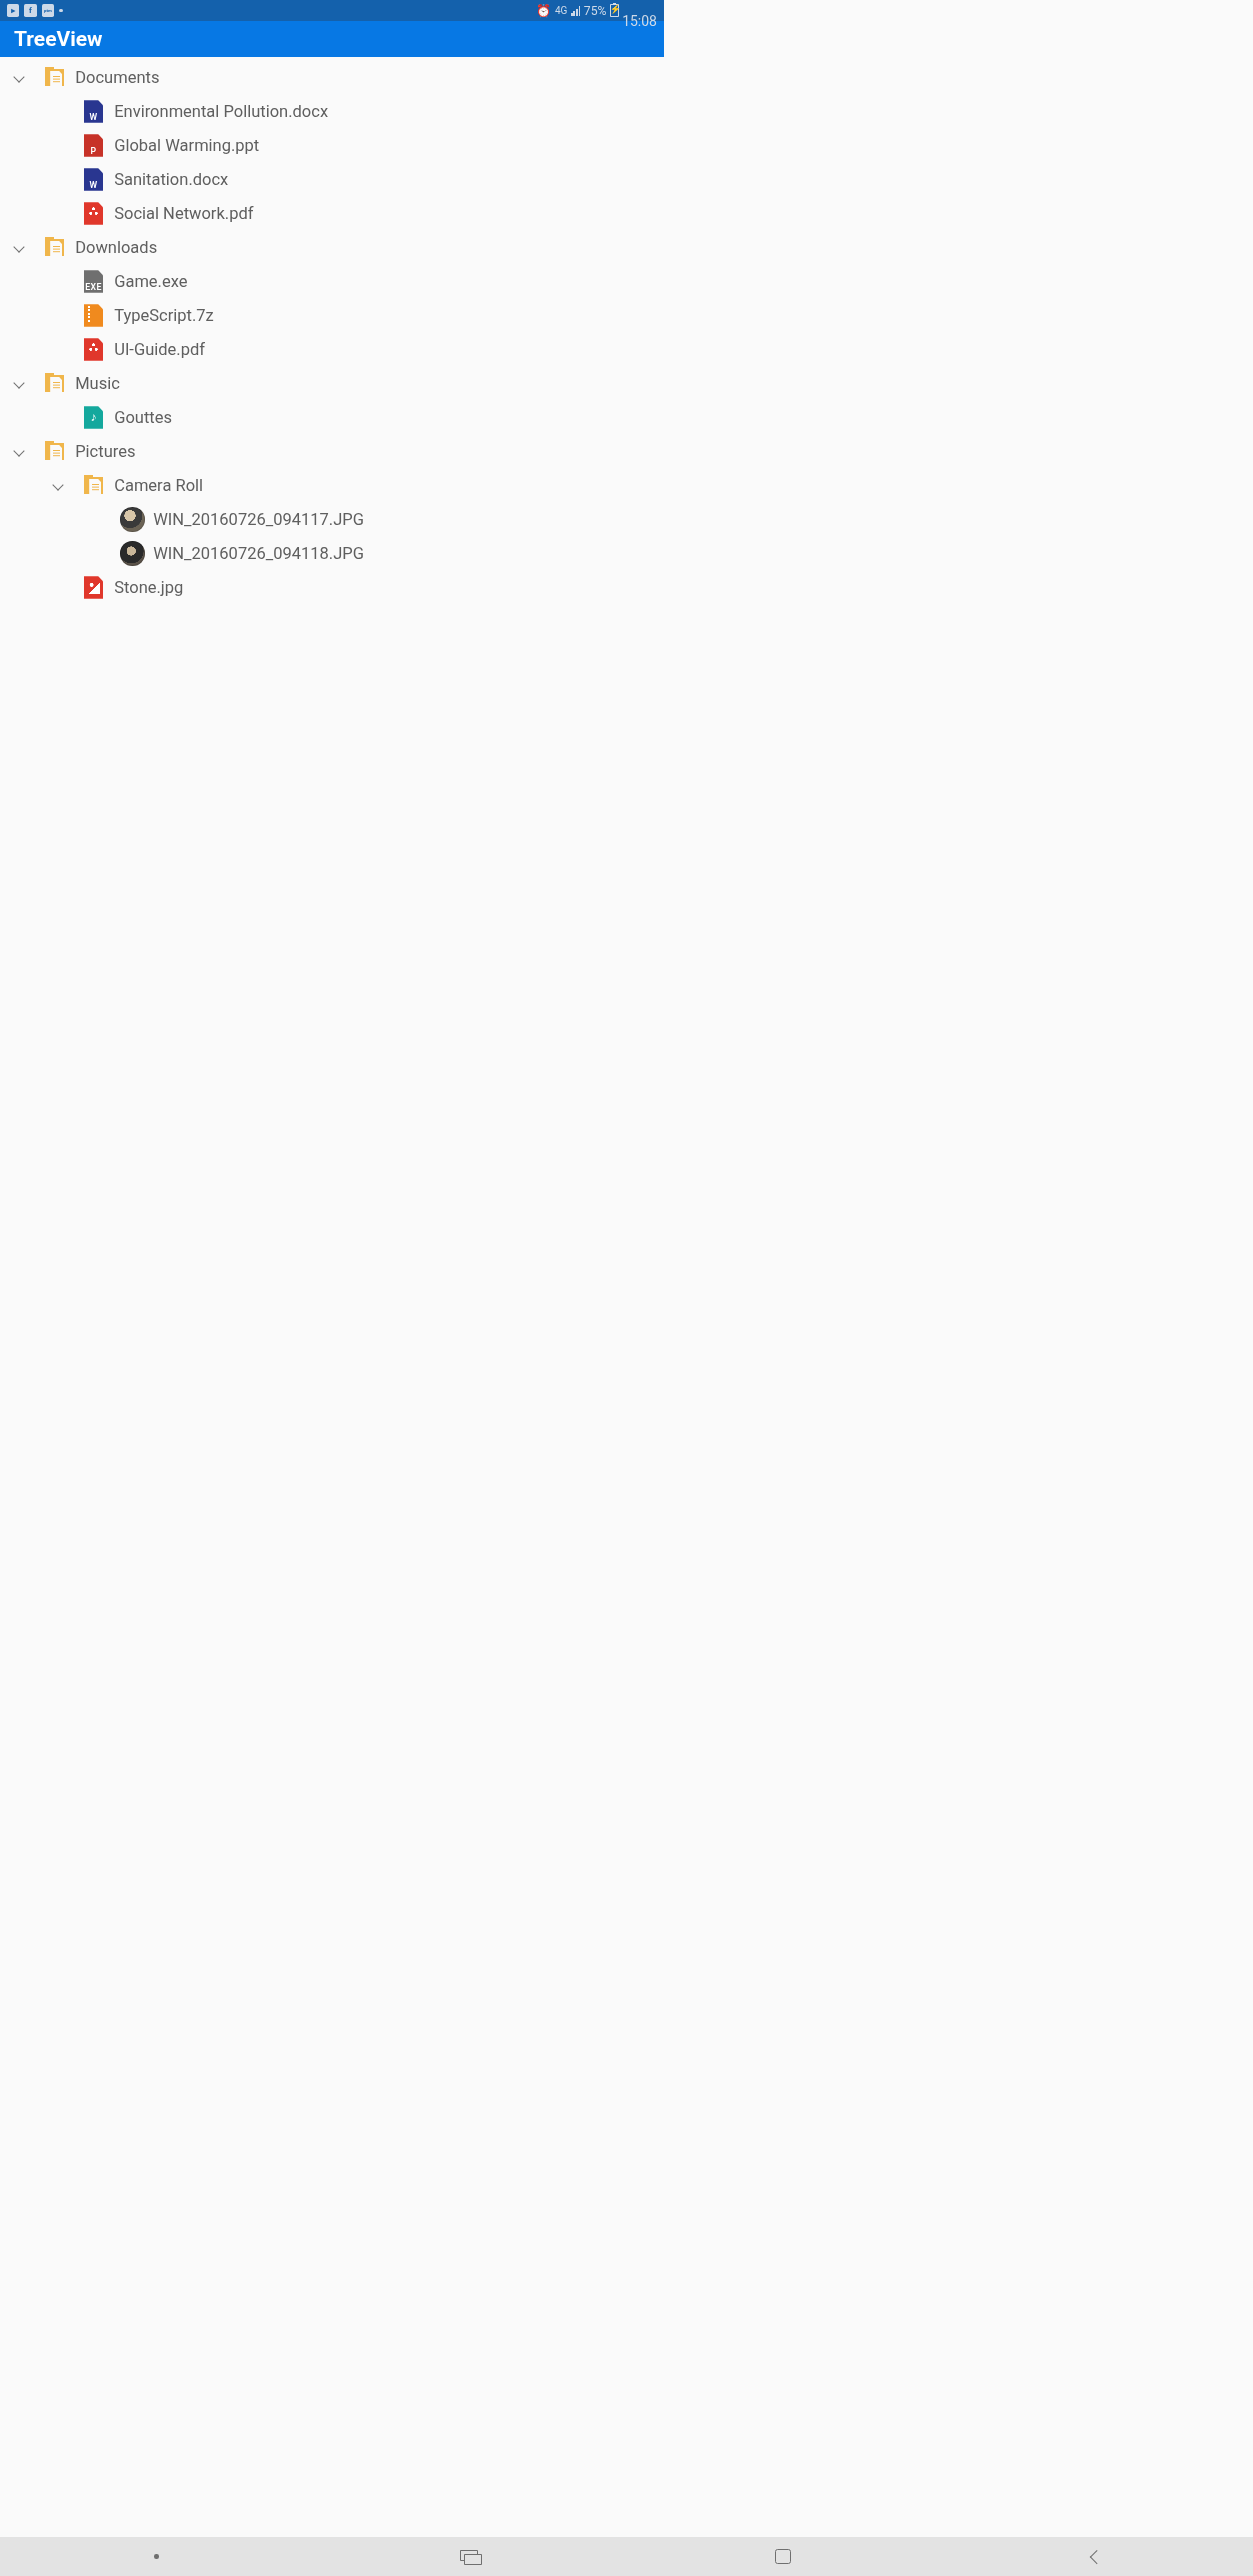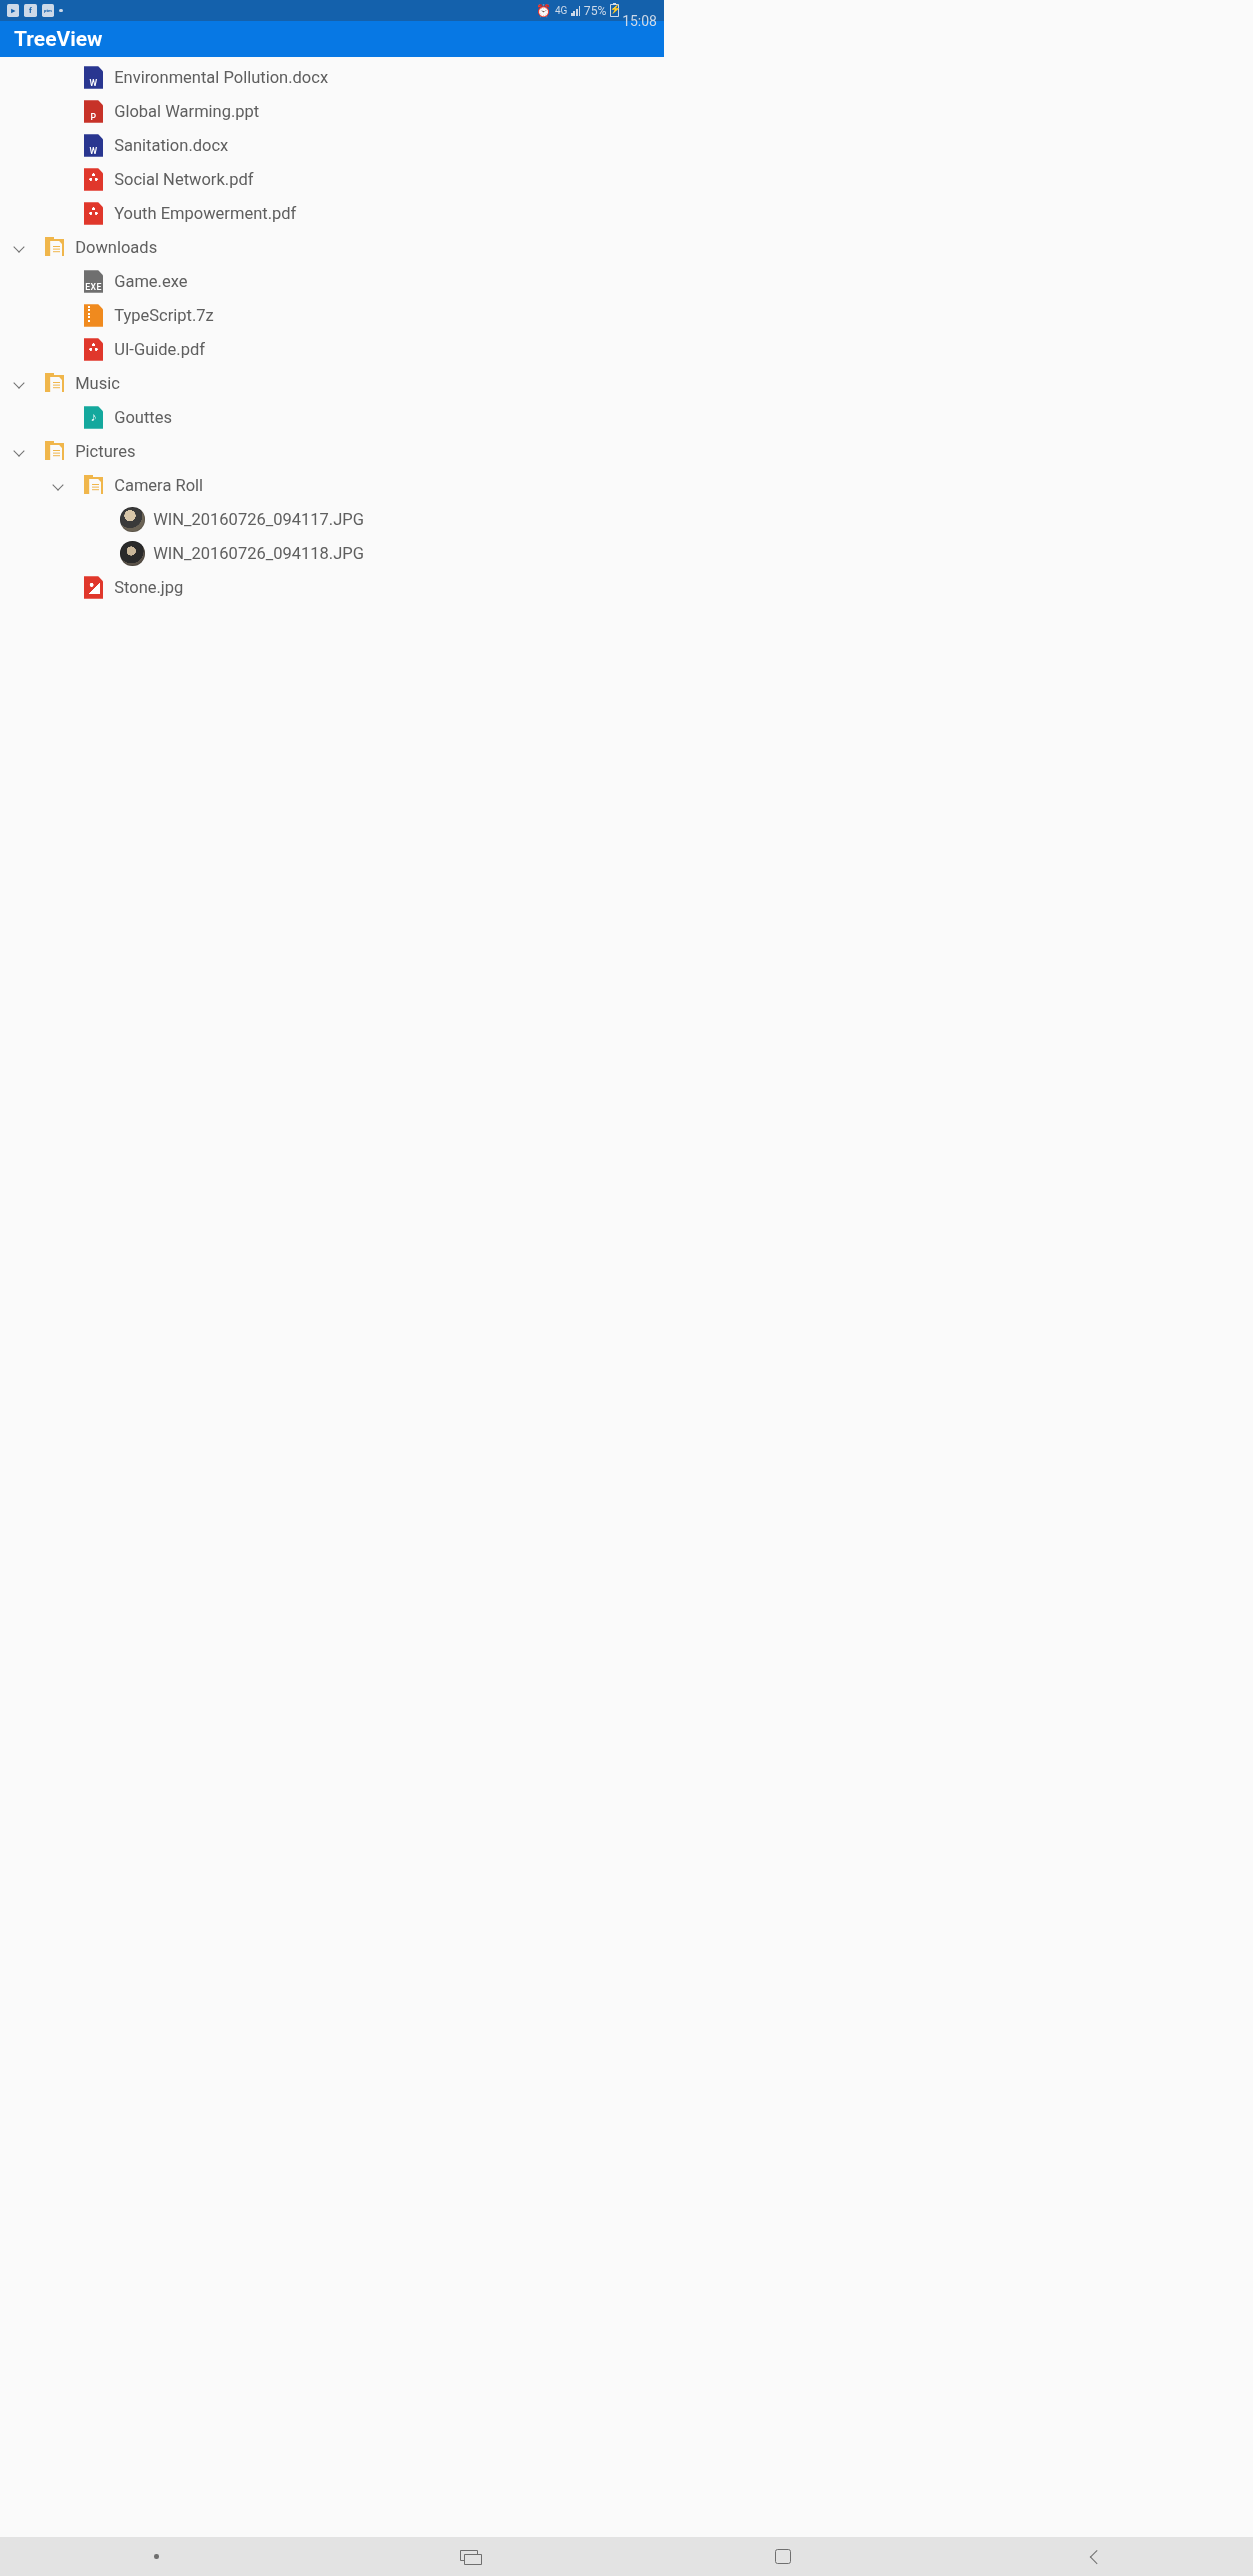--- a/index.html
+++ b/index.html
@@ -182,20 +182,31 @@
     <span style="font-size:14px;margin-top:20px;">15:08</span>
   </div>
 </div>
 
 <div class="app-bar">
   <span>TreeView</span>
 </div>
 
 <div class="tree" id="tree">
     <div class="row">
+      <span class="chev-cell">
+        <span class="chev"></span>
+      </span>
+      <span class="icon-cell">
+        <span class="folder">
+          <span class="flap"></span>
+        </span>
+      </span>
+      <span class="label">Documents</span>
+    </div>
+    <div class="row">
       <span class="chev-spacer"></span>
       <span class="chev-cell"></span>
       <span class="icon-cell">
         <span class="file file-word">
           <span>W</span>
         </span>
       </span>
       <span class="label">Environmental Pollution.docx</span>
     </div>
     <div class="row">
@@ -218,28 +229,20 @@
       </span>
       <span class="label">Sanitation.docx</span>
     </div>
     <div class="row">
       <span class="chev-spacer"></span>
       <span class="chev-cell"></span>
       <span class="icon-cell">
         <span class="file file-pdf"></span>
       </span>
       <span class="label">Social Network.pdf</span>
-    </div>
-    <div class="row">
-      <span class="chev-spacer"></span>
-      <span class="chev-cell"></span>
-      <span class="icon-cell">
-        <span class="file file-pdf"></span>
-      </span>
-      <span class="label">Youth Empowerment.pdf</span>
     </div>
     <div class="row">
       <span class="chev-cell">
         <span class="chev"></span>
       </span>
       <span class="icon-cell">
         <span class="folder">
           <span class="flap"></span>
         </span>
       </span>

